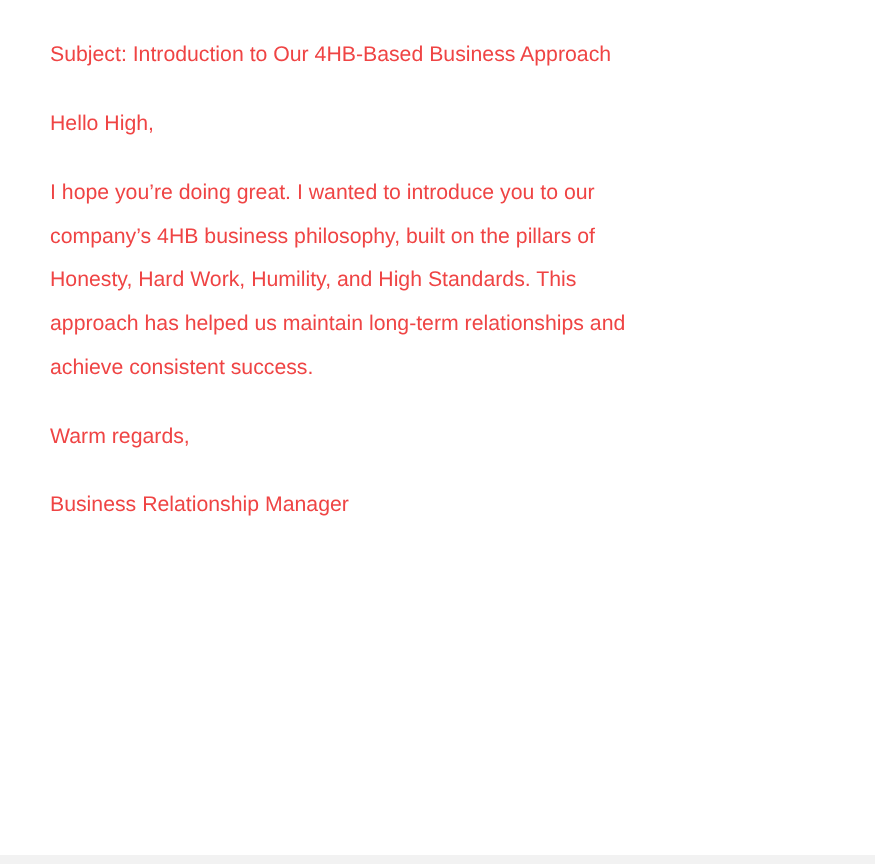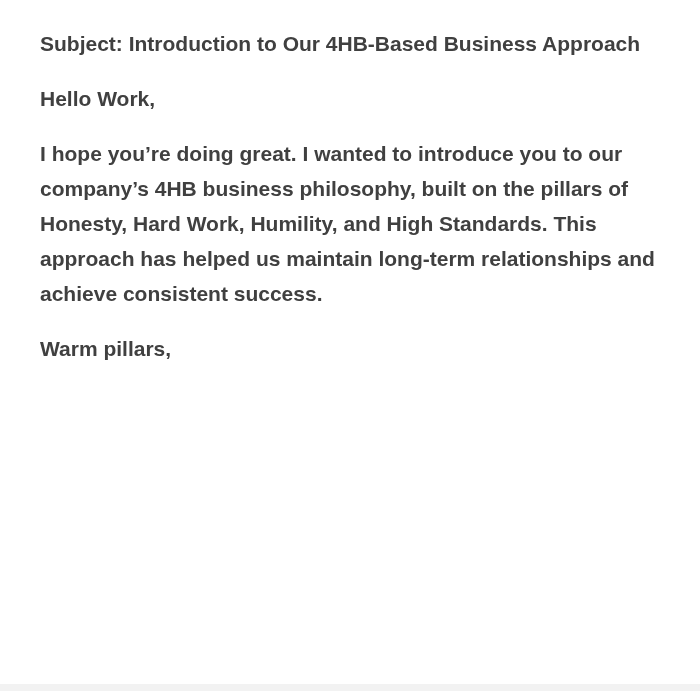--- a/index.html
+++ b/index.html
@@ -21,49 +21,50 @@
   h1.title {
     margin: 0 0 16px 0;
     font-size: 23px;
     line-height: 28px;
     font-weight: 700;
     color: #111111;
     letter-spacing: 0.1px;
   }
   p.para {
     margin: 0 0 20px 0;
-    font-size: 21px;
+    font-size: 17px;
     line-height: 35px;
-    font-weight: 700;
+    font-weight: 400;
     white-space: pre-line;
-    color: #404040;
+    color: #ef4444;
   }
   .hscrollbar {
     position: fixed;
     left: 0;
     bottom: 0;
     width: 700px;
     height: 7px;
     background: #f2f2f2;
   }
 </style>
 </head>
 <body>
 
 <main class="doc">
 
   <p class="para">Subject: Introduction to Our 4HB-Based Business Approach</p>
 
-  <p class="para">Hello Work,</p>
+  <p class="para">Hello High,</p>
 
   <p class="para">I hope you’re doing great. I wanted to introduce you to our
 company’s 4HB business philosophy, built on the pillars of
 Honesty, Hard Work, Humility, and High Standards. This
 approach has helped us maintain long-term relationships and
 achieve consistent success.</p>
 
 
-  <p class="para">Warm pillars,</p>
+  <p class="para">Warm regards,</p>
 
 
+  <p class="para">Business Relationship Manager</p>
 </main>
 
 <div class="hscrollbar"></div>
 
 </body></html>

